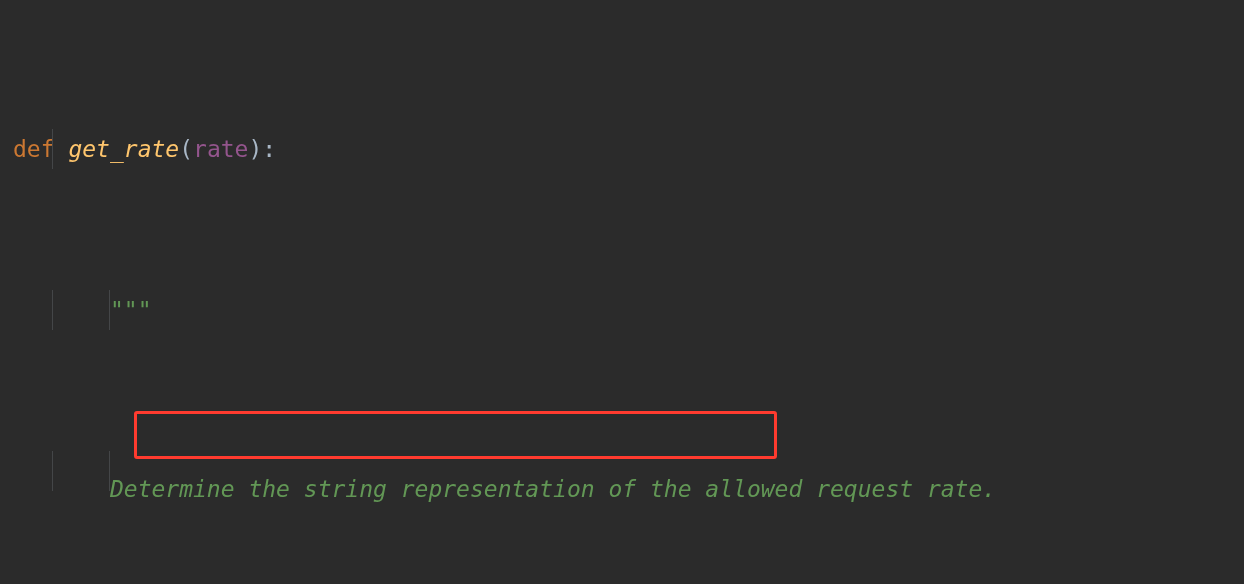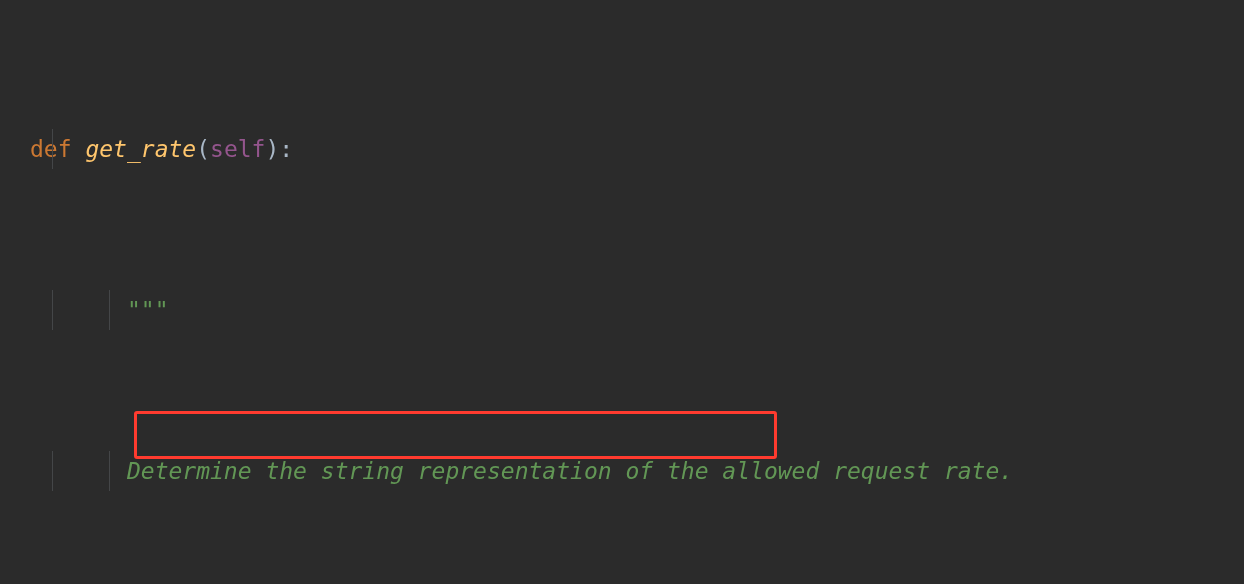--- a/index.html
+++ b/index.html
@@ -13,57 +13,57 @@
     overflow: hidden;
     width: 1244px;
     height: 584px;
   }
   .editor {
     padding: 8px 0 0 0;
     white-space: pre;
     position: relative;
   }
   .line {
-    padding-left: 30px;
+    padding-left: 13px;
     position: relative;
     height: 40.25px;
     display: flex;
     align-items: flex-start;
   }
   .guide {
     position: absolute;
     top: 0;
     bottom: 0;
     width: 1px;
     background: #444648;
   }
   .g1 { left: 52px; }
   .g2 { left: 109px; }
   .kw   { color: #cc7832; }          
   .fn   { color: #ffc66d; font-style: italic; }          
   .self { color: #94558d; }          
-  .doc  { color: #629755; font-style: italic; } 
+  .doc  { color: #629755; font-style: italic; margin-top: 18px; } 
   .docq { color: #629755; font-style: normal; }
   .punct { color: #a9b7c6; }
 
   .box {
     position: absolute;
     border: 3px solid #ff3b2f;
     border-radius: 3px;
     pointer-events: none;
   }
 </style>
 </head>
 <body>
 
 <div class="editor">
 
   <div class="line">
     <span class="guide g1"></span>
-    <span class="kw">def</span><span class="punct"> </span><span class="fn">get_rate</span><span class="punct">(</span><span class="self">self</span><span class="punct">):</span>
+    <span class="kw">def</span><span class="punct"> </span><span class="fn">get_rate</span><span class="punct">(</span><span class="self">rate</span><span class="punct">):</span>
   </div>
 
   <div class="line">
     <span class="guide g1"></span><span class="guide g2"></span>
     <span>       </span><span class="docq">"""</span>
   </div>
 
   <div class="line">
     <span class="guide g1"></span><span class="guide g2"></span>
     <span>       </span><span class="doc">Determine the string representation of the allowed request rate.</span>

